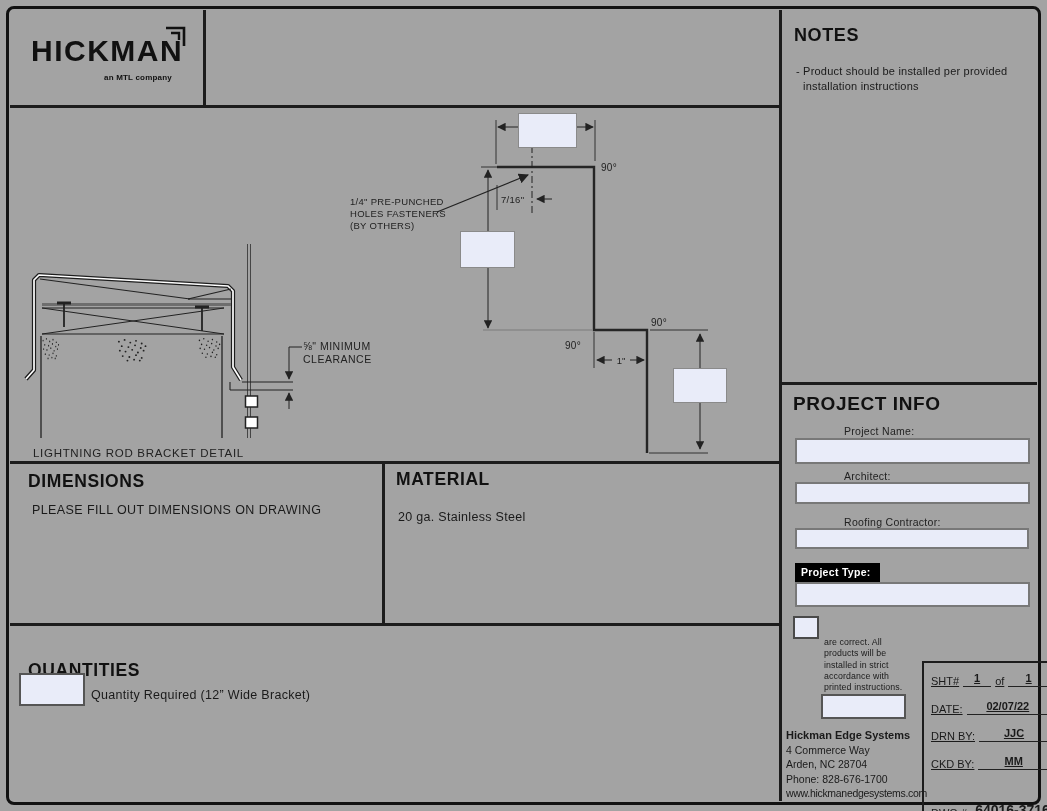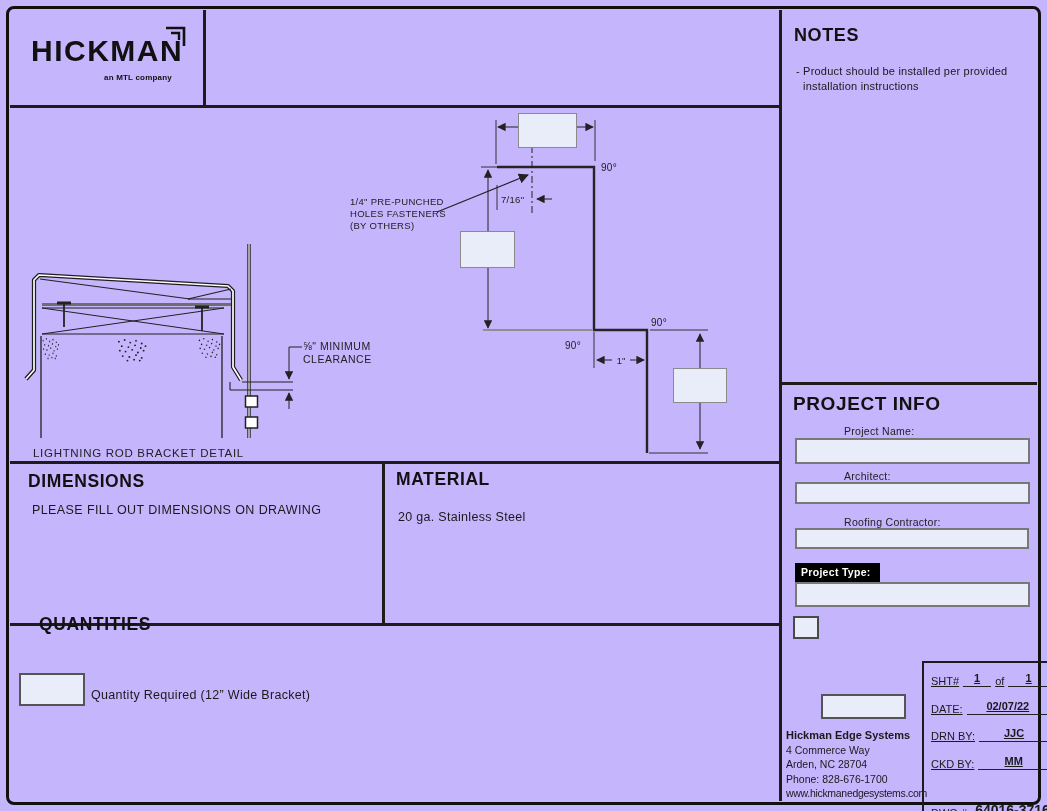--- a/index.html
+++ b/index.html
@@ -1,33 +1,33 @@
 <!DOCTYPE html>
 <html><head>
 <meta charset="utf-8">
 <style>
   html,body{margin:0;padding:0;background:#fff;}
   body{width:1047px;height:811px;font-family:"Liberation Sans",sans-serif;color:#1a1a1a;}
-  .sheet{position:relative;width:1047px;height:811px;background:#c4b5fd;overflow:hidden;}
+  .sheet{position:relative;width:1047px;height:811px;background:#a3a3a3;overflow:hidden;}
   .outer-border{position:absolute;inset:6px;border:3.5px solid #111;border-radius:8px;pointer-events:none;}
   .vl,.hl{position:absolute;background:#1c1c1c;}
   
   .logo-word{position:absolute;left:31px;top:34px;font-size:30px;font-weight:bold;letter-spacing:1.5px;color:#111;}
   .logo-sub{position:absolute;left:30px;top:73px;width:142px;text-align:right;font-size:8px;font-weight:bold;letter-spacing:.2px;color:#111;}
   .logo-mark{position:absolute;left:162px;top:25px;}
   .sheet-title{position:absolute;left:230px;top:37px;font-size:21px;font-weight:bold;letter-spacing:.6px;color:#111;}
   
   .h1{font-weight:bold;color:#111;letter-spacing:.6px;}
   .notes-h{position:absolute;left:794px;top:25px;font-size:18px;}
   .notes-body{position:absolute;left:796px;top:64px;width:232px;font-size:11px;line-height:1.4;letter-spacing:.2px;text-indent:-7px;padding-left:7px;}
   .dims-h{position:absolute;left:28px;top:471px;font-size:17.5px;}
   .dims-body{position:absolute;left:32px;top:503px;font-size:12.5px;letter-spacing:.4px;}
   .mat-h{position:absolute;left:396px;top:469px;font-size:17.5px;}
   .mat-body{position:absolute;left:398px;top:510px;font-size:12.5px;letter-spacing:.3px;}
-  .qty-h{position:absolute;left:28px;top:614px;font-size:17.5px;margin-left:11px;}
+  .qty-h{position:absolute;left:28px;top:660px;font-size:17.5px;}
   .qty-label{position:absolute;left:91px;top:688px;font-size:12.5px;letter-spacing:.3px;}
   .pi-h{position:absolute;left:793px;top:393px;font-size:19px;}
   
   .fld{position:absolute;background:#e9ecf9;border:2px solid #787878;box-sizing:border-box;font-family:"Liberation Sans",sans-serif;font-size:12px;padding:0 4px;}
   .dim-input{position:absolute;background:#e9ecf9;border:1.5px solid #8a8a8a;box-sizing:border-box;}
   .fld-label{position:absolute;font-size:10.5px;letter-spacing:.3px;color:#222;margin-left:48px;}
   .ptype-chip{position:absolute;left:795px;top:563px;background:#000;color:#fff;font-size:10.5px;font-weight:bold;padding:3px 9px 4px 6px;letter-spacing:.3px;}
   .checkbox{position:absolute;left:793px;top:616px;width:26px;height:23px;background:#e9ecf9;border:2px solid #4a4a4a;box-sizing:border-box;}
   .confirm-wide{position:absolute;left:824px;top:613px;width:205px;font-size:8.8px;line-height:1.28;letter-spacing:.1px;}
   .confirm-narrow{position:absolute;left:824px;top:637px;width:94px;font-size:8.8px;line-height:1.28;letter-spacing:.1px;}
@@ -204,20 +204,21 @@
   <div class="fld-label" style="left:796px;top:470px;text-align:right;">Architect:</div>
   <input type="text" class="fld" style="left: 795px; top: 482px; width: 235px; height: 22px;" value="">
 
   <div class="fld-label" style="left:796px;top:516px;">Roofing Contractor:</div>
   <input type="text" class="fld" style="left: 795px; top: 528px; width: 234px; height: 21px;" value="">
 
   <div class="ptype-chip">Project Type:</div>
   <input type="text" class="fld" style="left: 795px; top: 582px; width: 235px; height: 25px;" value="">
 
   <div class="checkbox" role="checkbox" aria-checked="false"></div>
+  <div class="confirm-narrow">are correct. All products will be installed in strict accordance with printed instructions.</div>
 
   <div class="fld-label" style="left:790px;top:707px;">Date:</div>
   <input type="text" class="fld" style="left: 821px; top: 694px; width: 85px; height: 25px; border-color: rgb(85, 85, 85);" value="">
 
   <div class="co">
     <div class="nm">Hickman Edge Systems</div>
     <div>4 Commerce Way</div>
     <div>Arden, NC 28704</div>
     <div>Phone: 828-676-1700</div>
     <div class="web">www.hickmanedgesystems.com</div>

